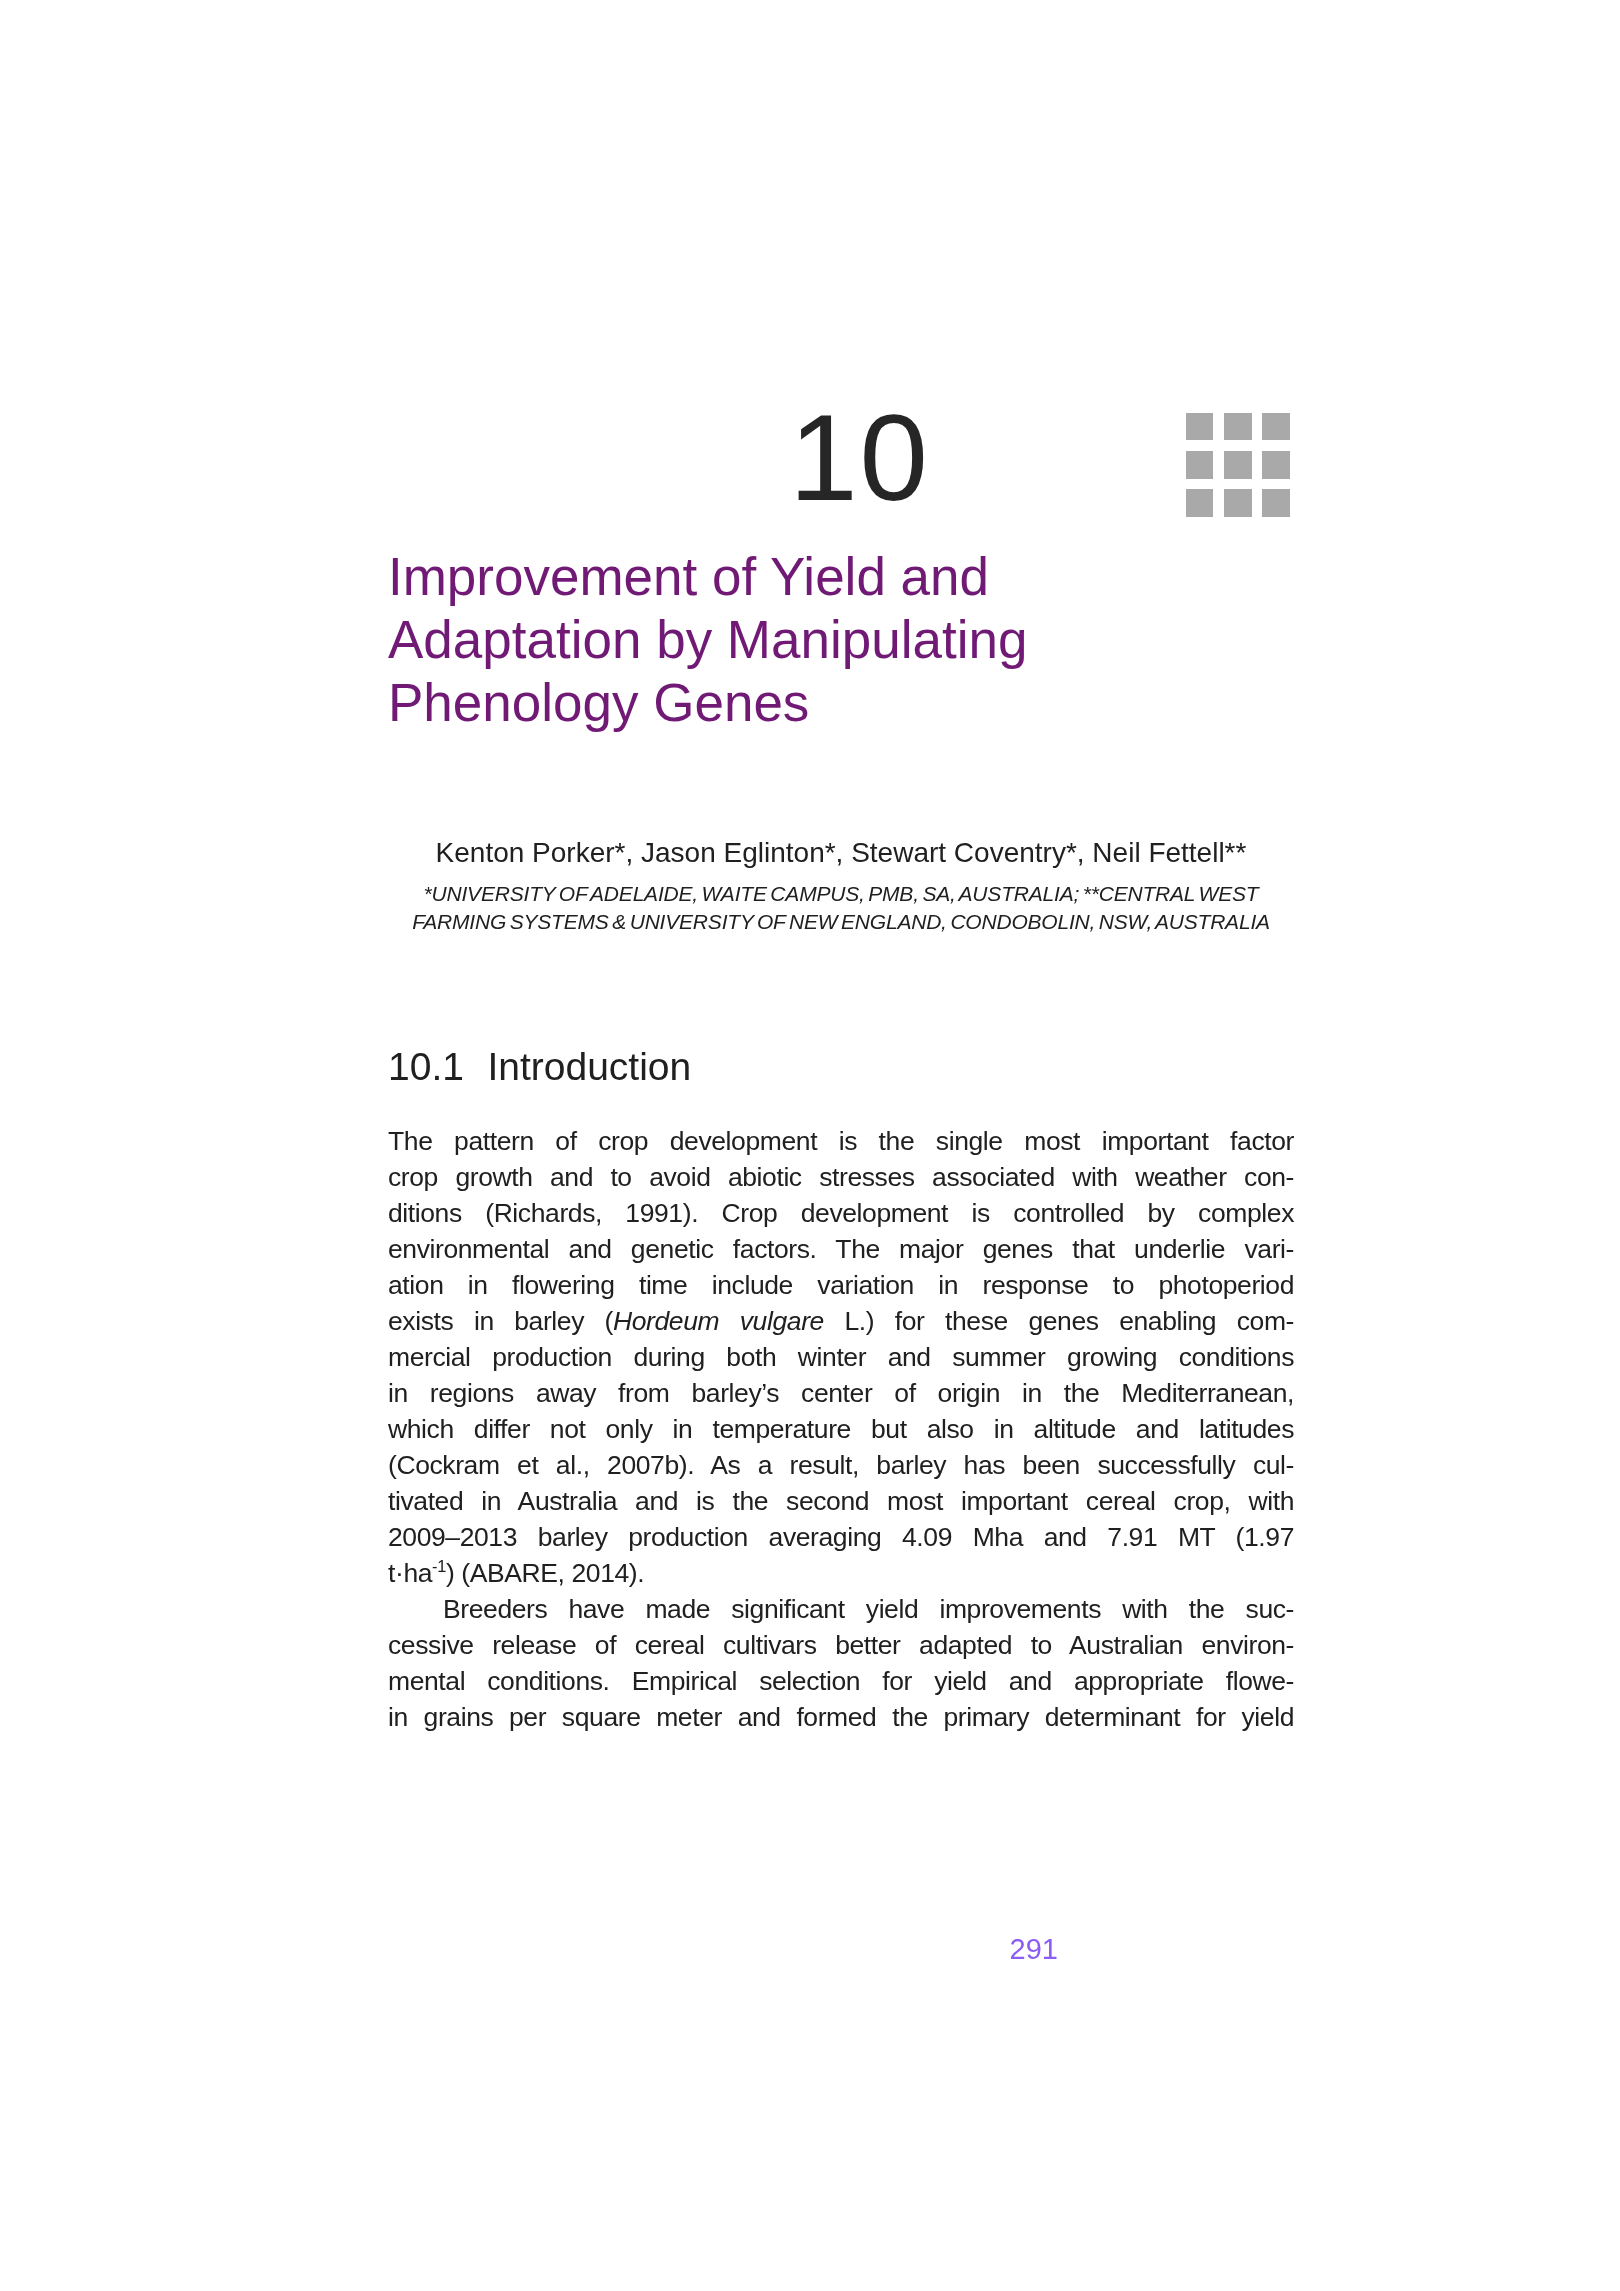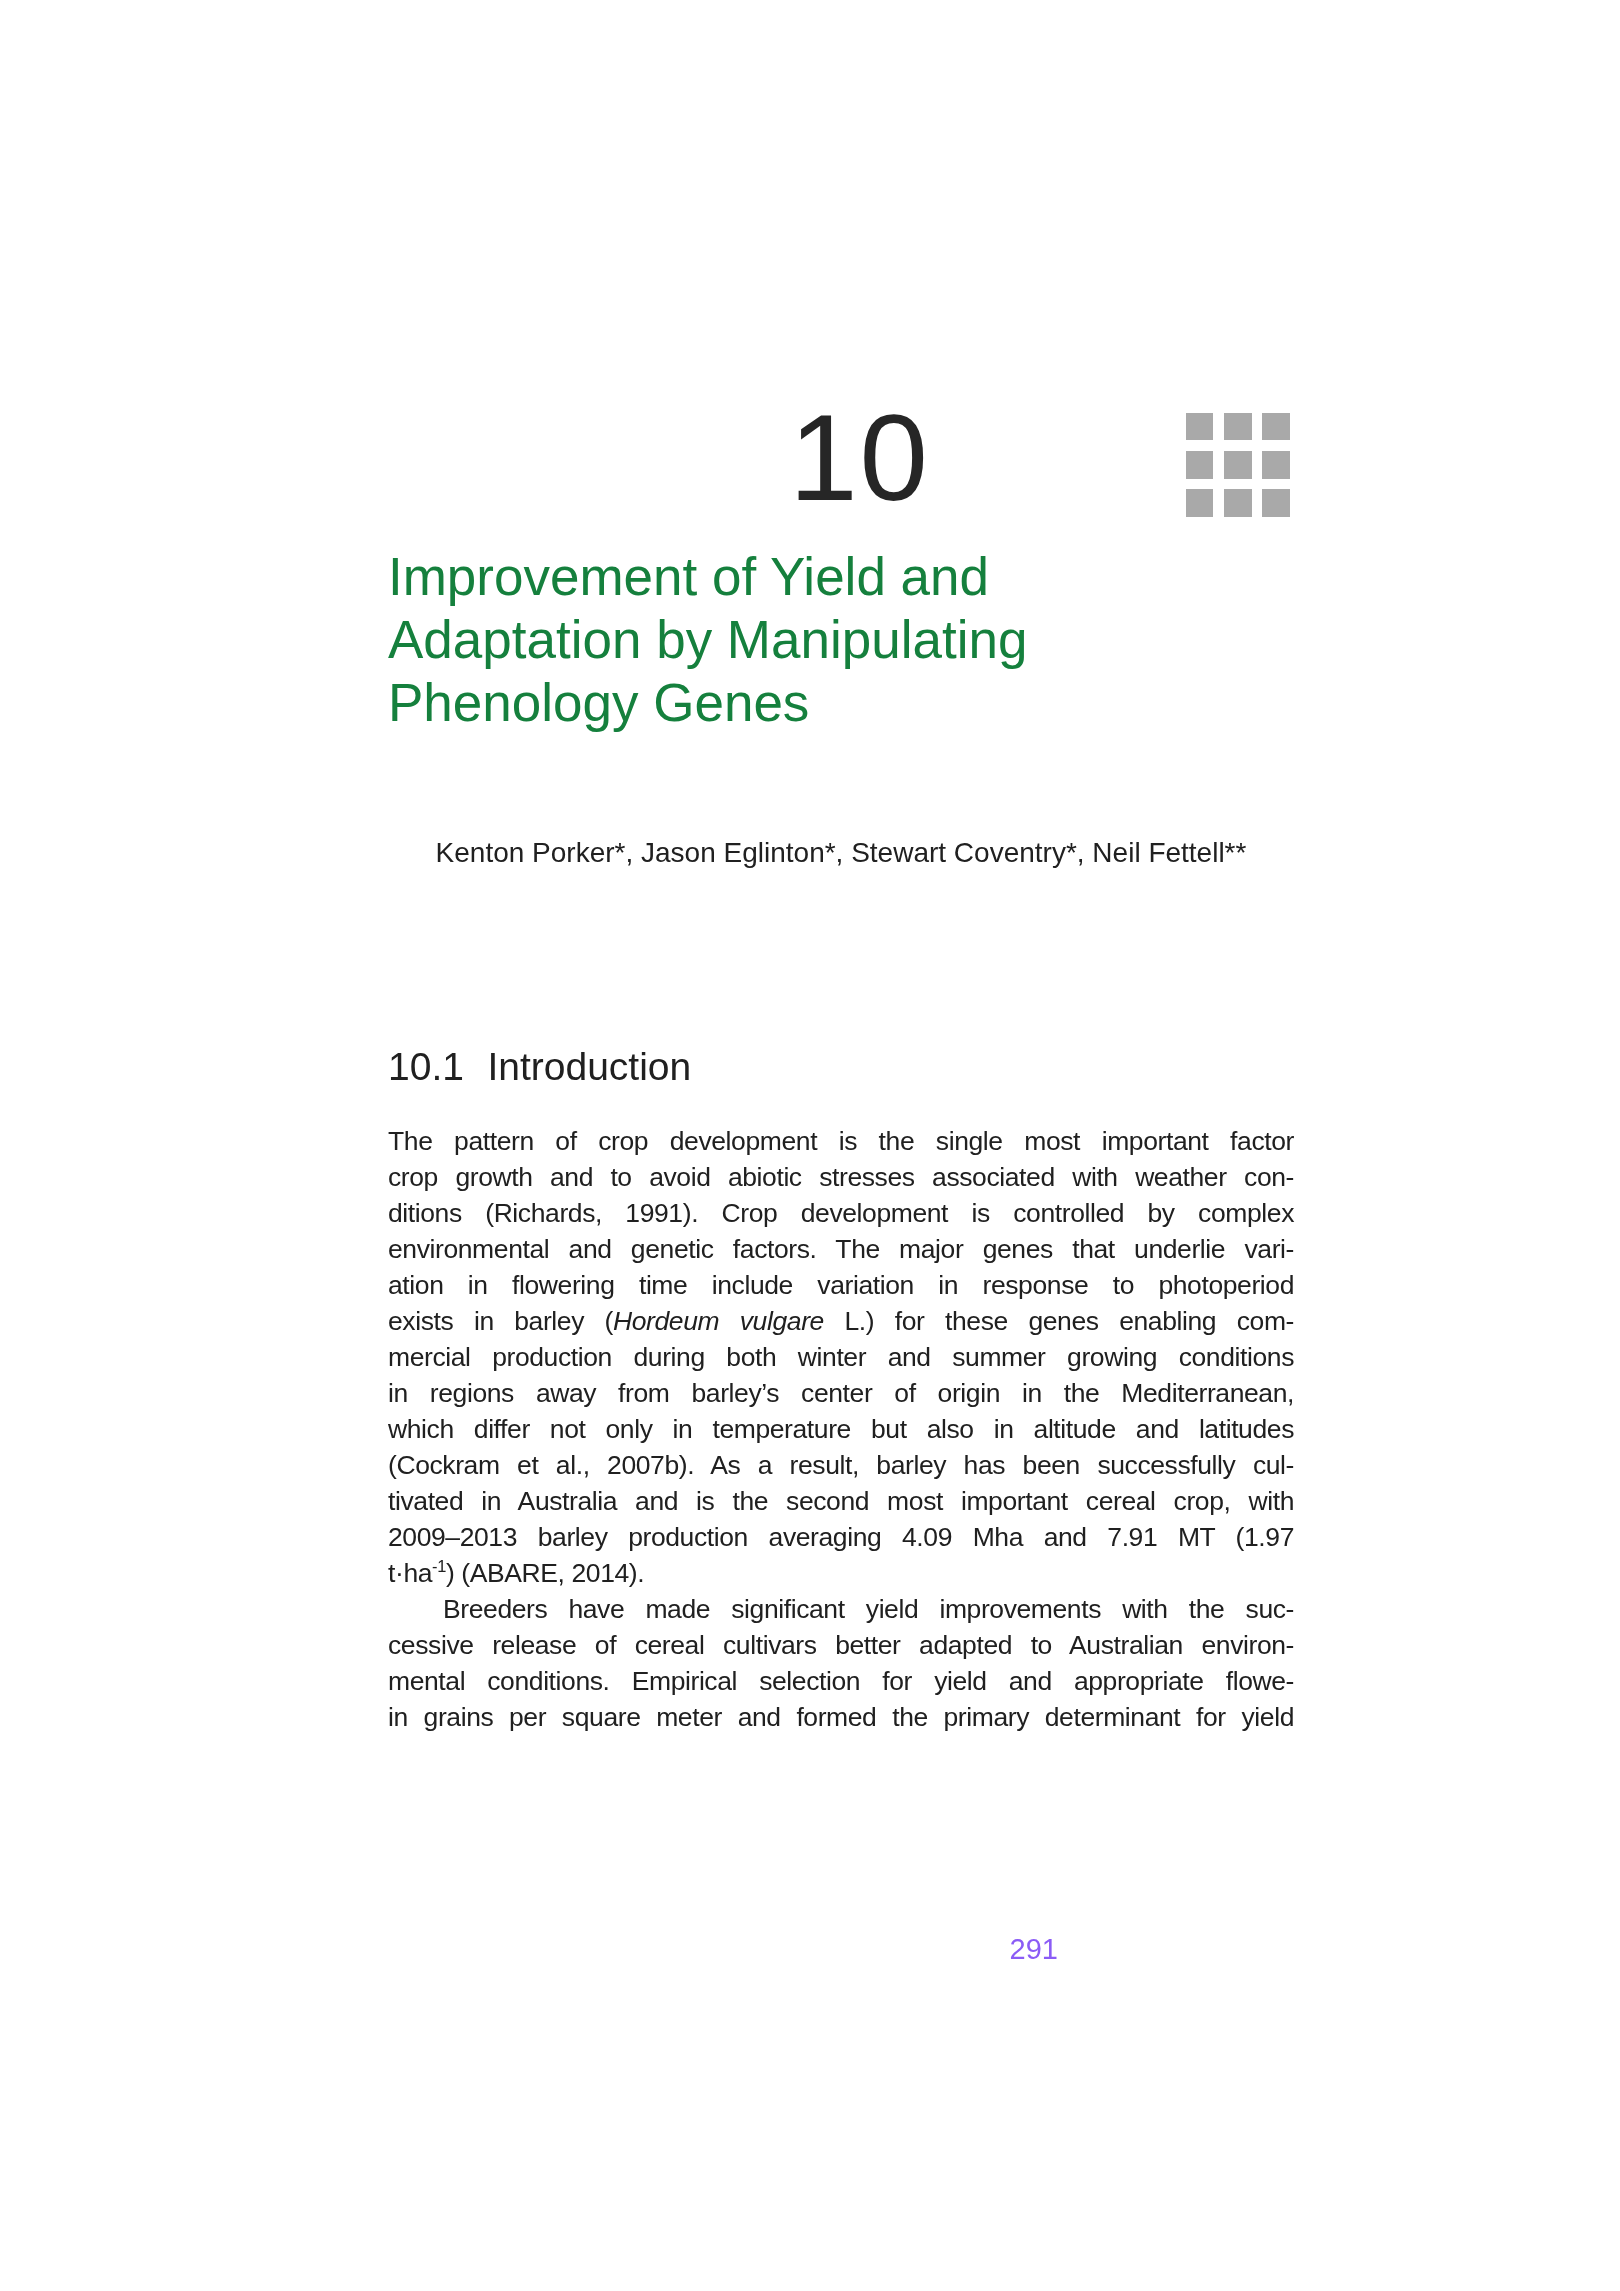--- a/index.html
+++ b/index.html
@@ -47,21 +47,21 @@
 
   
   #chapter-title {
     position: absolute;
     left: 388px;
     top: 545px;
     width: 912px;
     font-size: 53px;
     line-height: 63px;
     font-weight: 400;
-    color: #15803d;
+    color: #701a75;
     letter-spacing: 0px;
   }
 
   
   #byline {
     position: absolute;
     left: 388px;
     top: 835px;
     width: 906px;
     text-align: center;
@@ -146,20 +146,24 @@
     </div>
 
   <div id="chapter-title">
     <div>Improvement of Yield and</div>
     <div>Adaptation by Manipulating</div>
     <div>Phenology Genes</div>
   </div>
 
   <div id="byline">
     <div id="authors">Kenton Porker*, Jason Eglinton*, Stewart Coventry*, Neil Fettell**</div>
+    <div id="affiliation">
+      <div>*UNIVERSITY OF ADELAIDE, WAITE CAMPUS, PMB, SA, AUSTRALIA; **CENTRAL WEST</div>
+      <div>FARMING SYSTEMS &amp; UNIVERSITY OF NEW ENGLAND, CONDOBOLIN, NSW, AUSTRALIA</div>
+    </div>
   </div>
 
   <div id="section-heading">
     <span id="section-number">10.1</span><span>Introduction</span>
   </div>
 
   <div id="body-text">
       <div class="bline">The pattern of crop development is the single most important factor</div>
       <div class="bline">crop growth and to avoid abiotic stresses associated with weather con-</div>
       <div class="bline">ditions (Richards, 1991). Crop development is controlled by complex</div>

